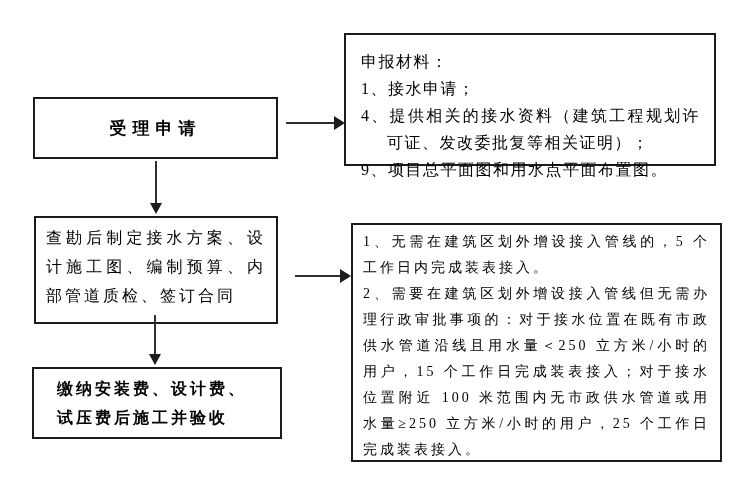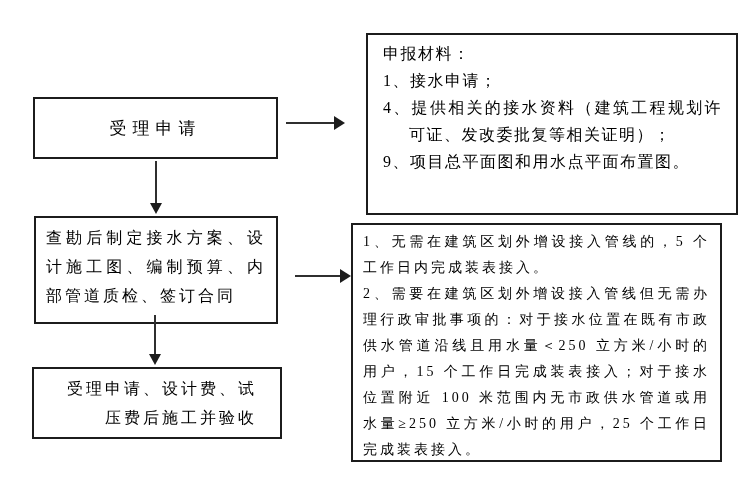--- a/index.html
+++ b/index.html
@@ -13,31 +13,32 @@
   }
   .box{
     position:absolute;
     border:2px solid #1c1c1c;
     background:#fff;
     box-sizing:border-box;
   }
   
   .step{
     display:flex;align-items:center;justify-content:center;
-    text-align:right;
+    text-align:left;
+    font-weight:bold;
   }
   #step1{left:33px;top:97px;width:245px;height:62px;font-size:17px;letter-spacing:6px;}
   #step2{left:34px;top:216px;width:244px;height:108px;display:block;
          padding:5px 10px;font-size:16px;line-height:29px;
          text-align:justify;letter-spacing:3px;}
   #step3{left:32px;top:367px;width:250px;height:72px;
          padding:0 23px;font-size:16px;line-height:29px;letter-spacing:3px;}
   
-  #note1{left:366px;top:33px;width:372px;height:182px;
-         padding:5px 14px 0 15px;font-size:16px;line-height:27px;letter-spacing:1.5px;}
+  #note1{left:344px;top:33px;width:372px;height:133px;
+         padding:13px 14px 0 15px;font-size:16px;line-height:27px;letter-spacing:1.5px;}
   #note1 .note-item{text-align:justify;padding-left:26px;text-indent:-26px;}
   #note2{left:351px;top:223px;width:371px;height:239px;
          padding:4px 10px 0 10px;font-size:14px;line-height:26px;
          text-align:justify;letter-spacing:3px;}
   .note-title{text-align:left;}
   
   .aline{position:absolute;background:#2f2f2f;}
   .ahead{position:absolute;width:0;height:0;}
   .ahead.right{border-top:7px solid transparent;border-bottom:7px solid transparent;border-left:11px solid #1c1c1c;}
   .ahead.down{border-left:6px solid transparent;border-right:6px solid transparent;border-top:11px solid #1c1c1c;}
@@ -69,21 +70,21 @@
   <div class="box" id="step2">
     <span>查勘后制定接水方案、设计施工图、编制预算、内部管道质检、签订合同</span>
   </div>
 
   <div class="box" id="note2">
     <div class="note-item">1、无需在建筑区划外增设接入管线的，5 个工作日内完成装表接入。</div>
     <div class="note-item">2、需要在建筑区划外增设接入管线但无需办理行政审批事项的：对于接水位置在既有市政供水管道沿线且用水量＜250 立方米/小时的用户，15 个工作日完成装表接入；对于接水位置附近 100 米范围内无市政供水管道或用水量≥250 立方米/小时的用户，25 个工作日完成装表接入。</div>
   </div>
 
   <div class="box step" id="step3">
-    <span>受理申请、设计费、试压费后施工并验收</span>
+    <span>缴纳安装费、设计费、试压费后施工并验收</span>
   </div>
 
   <div class="aline" id="a1-line"></div>
   <div class="ahead right" id="a1-head"></div>
 
   <div class="aline" id="a2-line"></div>
   <div class="ahead down" id="a2-head"></div>
 
   <div class="aline" id="a3-line"></div>
   <div class="ahead right" id="a3-head"></div>

